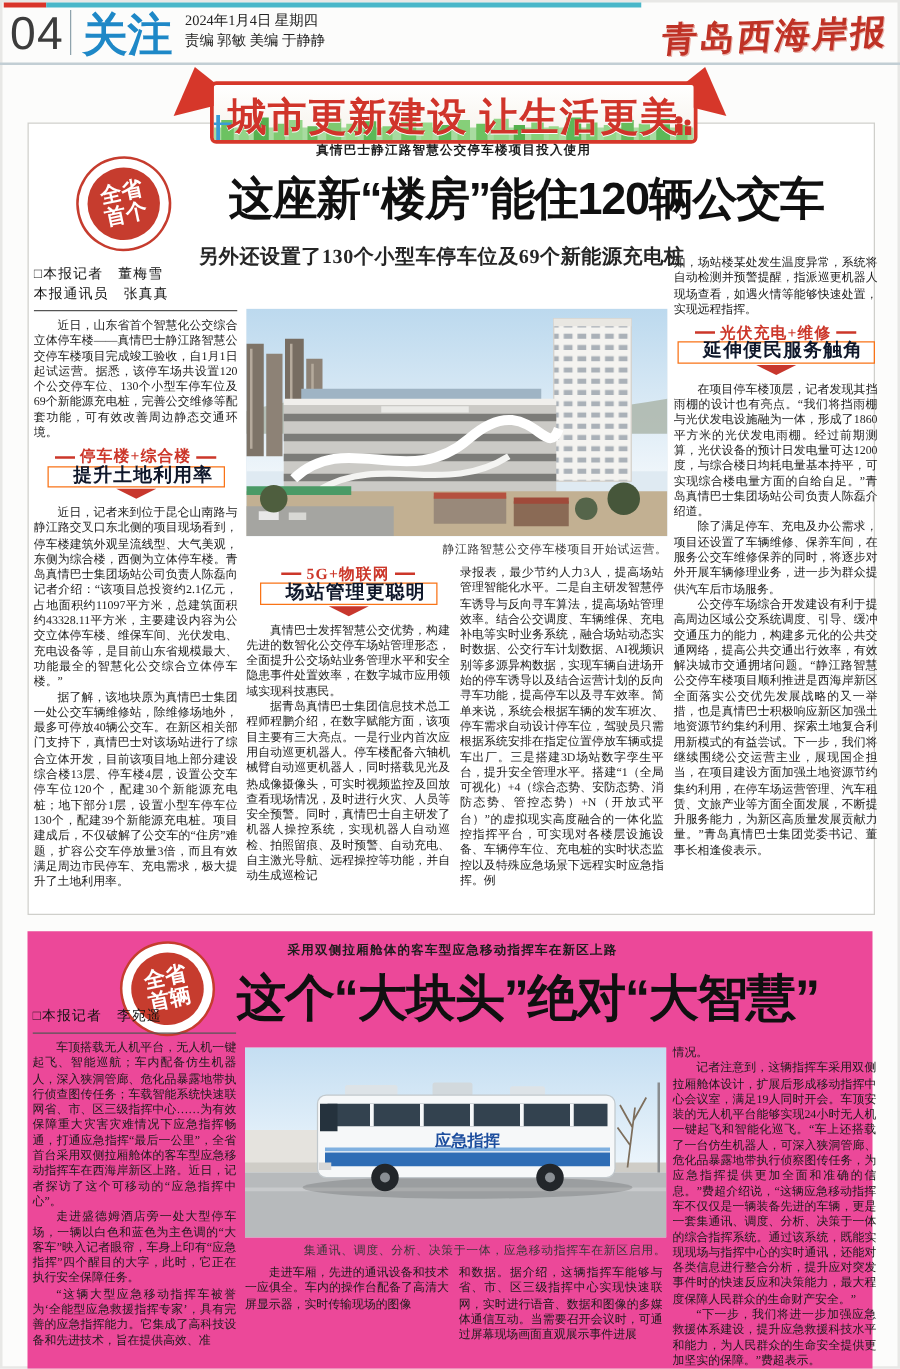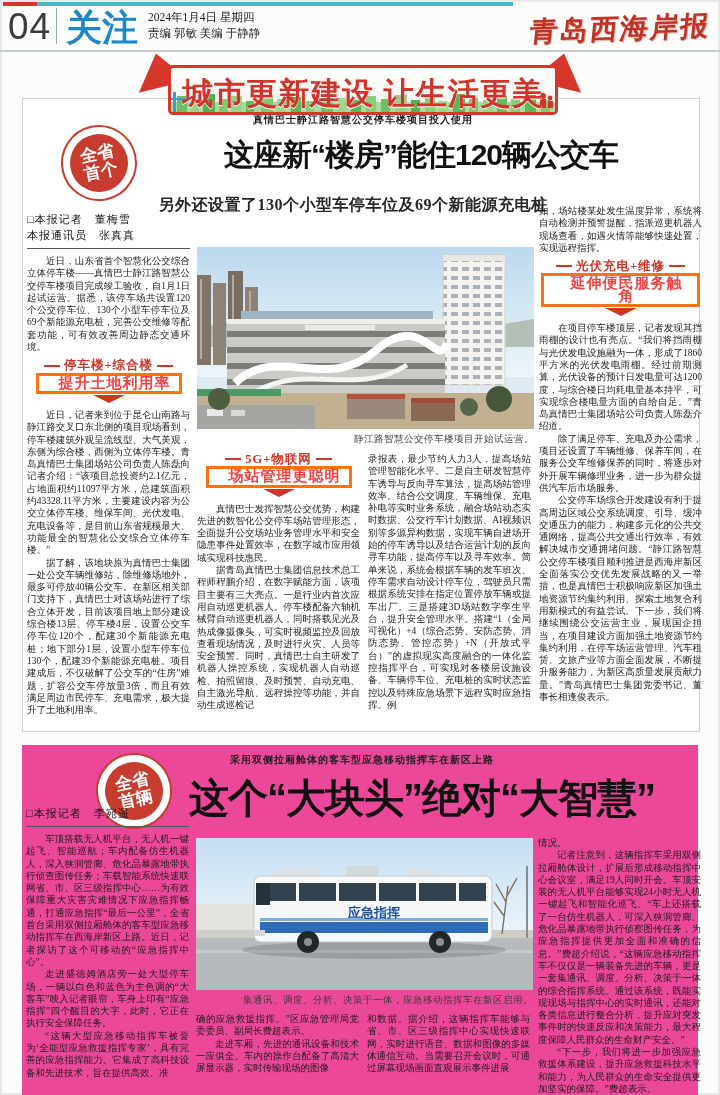--- a/index.html
+++ b/index.html
@@ -49,22 +49,22 @@
   .col{position:absolute;width:163px;font-size:9.5px;line-height:12.3px;text-align:justify;color:#1b1b1b;overflow:hidden;}
   .col p{margin:0;}
   .ind{text-indent:2em;}
   .byline{font-size:11px;line-height:16px;color:#111;border-bottom:1px solid #555;
     padding-bottom:5px;margin-bottom:6px;letter-spacing:1px;}
   
   .sec{margin:6px 2px 6px 2px;text-align:center;}
   .sec-top{display:flex;align-items:center;justify-content:center;gap:4px;color:#cc372a;
     font-weight:bold;font-size:12.5px;letter-spacing:1px;margin-bottom:1px;}
   .sec-top i{display:block;width:16px;height:2px;background:#cc372a;}
-  .sec-box{display:inline-block;border:3px solid #f97316;padding:1px 8px 2px 20px;
-    font-size:15px;font-weight:bold;color:#ef4444;letter-spacing:1px;}
+  .sec-box{display:inline-block;border:1px solid #f97316;padding:1px 8px 2px 20px;
+    font-size:15px;font-weight:bold;color:#0f172a;letter-spacing:1px;}
   .sec-arrow{width:0;height:0;margin:1px auto 0 auto;border-left:16px solid transparent;
     border-right:16px solid transparent;border-top:8px solid #c8372d;}
   
   .photo{position:absolute;overflow:hidden;background:#dfeaf2;}
   .caption{position:absolute;font-size:9.5px;color:#3a3a3a;text-align:right;letter-spacing:0.5px;}
 </style>
 </head>
 <body>
 
 <div class="bar-red"></div>
@@ -127,21 +127,21 @@
 <div class="art1">
   <div class="kicker" style="top:14px;">真情巴士静江路智慧公交停车楼项目投入使用</div>
 
   <div class="stamp" style="left:38px;top:26px;width:72px;height:72px;">
     <div class="stamp-in" style="width:58px;height:58px;font-size:17px;">
       <span>全省</span>
       <span>首个</span>
     </div>
   </div>
 
-  <div class="headline" style="left:124px;top:36px;width:548px;text-align:center;font-size:30px;">这座新“楼房”能住120辆公交车</div>
+  <div class="headline" style="left:124px;top:36px;width:548px;text-align:center;font-size:36px;">这座新“楼房”能住120辆公交车</div>
   <div class="subhead" style="top:96px;">另外还设置了130个小型车停车位及69个新能源充电桩</div>
 
   <div class="col" style="left:4px;top:112px;height:512px;">
     <div class="byline">
       <div>□本报记者　董梅雪</div>
       <div>本报通讯员　张真真</div>
     </div>
     <p class="ind">近日，山东省首个智慧化公交综合立体停车楼——真情巴士静江路智慧公交停车楼项目完成竣工验收，自1月1日起试运营。据悉，该停车场共设置120个公交停车位、130个小型车停车位及69个新能源充电桩，完善公交维修等配套功能，可有效改善周边静态交通环境。</p>
     <div class="sec">
       <div class="sec-top">
@@ -299,21 +299,20 @@
         <circle cx="112" cy="104" r="4" fill="#8a8f94"></circle>
       <circle cx="244" cy="104" r="11" fill="#22262a"></circle>
         <circle cx="244" cy="104" r="4" fill="#8a8f94"></circle>
       <text x="178" y="79" text-anchor="middle" font-size="13" font-weight="bold" fill="#1d4e9e" font-family="Liberation Sans, sans-serif">应急指挥</text>
       <rect x="330" y="28" width="2" height="72" fill="#8a8d90"></rect>
     </svg>
   </div>
   <div class="caption" style="left:174px;top:249px;width:337px;">集通讯、调度、分析、决策于一体，应急移动指挥车在新区启用。</div>
 
   <div class="col" style="left:174px;top:268px;height:80px;">
-    <p>确的应急救援指挥。”区应急管理局党委委员、副局长费超表示。</p>
     <p class="ind">走进车厢，先进的通讯设备和技术一应俱全。车内的操作台配备了高清大屏显示器，实时传输现场的图像</p>
   </div>
 
   <div class="col" style="left:345px;top:268px;height:80px;">
     <p>和数据。据介绍，这辆指挥车能够与省、市、区三级指挥中心实现快速联网，实时进行语音、数据和图像的多媒体通信互动。当需要召开会议时，可通过屏幕现场画面直观展示事件进展</p>
   </div>
 
   <div class="col" style="left:516px;top:92px;height:256px;">
     <p>情况。</p>
     <p class="ind">记者注意到，这辆指挥车采用双侧拉厢舱体设计，扩展后形成移动指挥中心会议室，满足19人同时开会。车顶安装的无人机平台能够实现24小时无人机一键起飞和智能化巡飞。“车上还搭载了一台仿生机器人，可深入狭洞管廊、危化品暴露地带执行侦察图传任务，为应急指挥提供更加全面和准确的信息。”费超介绍说，“这辆应急移动指挥车不仅仅是一辆装备先进的车辆，更是一套集通讯、调度、分析、决策于一体的综合指挥系统。通过该系统，既能实现现场与指挥中心的实时通讯，还能对各类信息进行整合分析，提升应对突发事件时的快速反应和决策能力，最大程度保障人民群众的生命财产安全。”</p>

